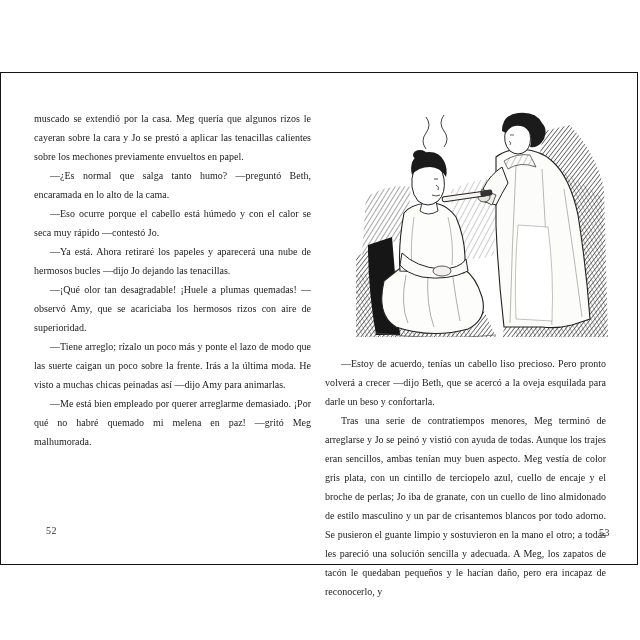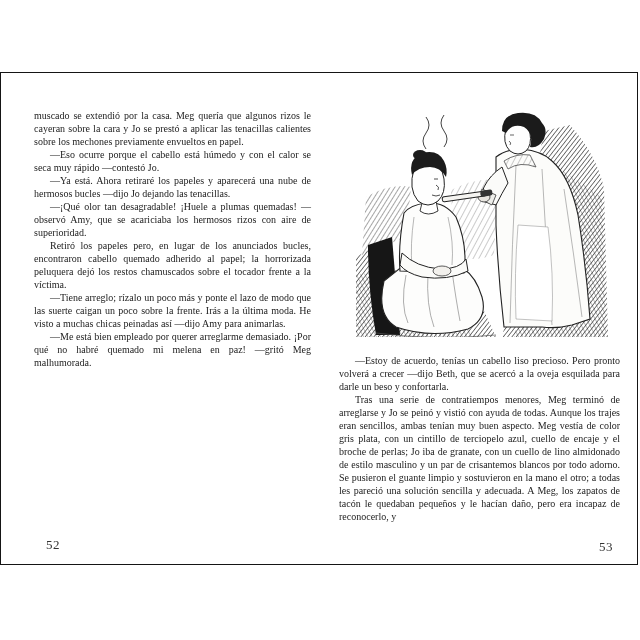--- a/index.html
+++ b/index.html
@@ -12,49 +12,49 @@
   }
   .frame{
     position:absolute;left:0px;top:72px;width:636px;height:491px;
     border:1.5px solid #151515;background:#ffffff;box-sizing:content-box;
   }
   .page{position:absolute;top:0;height:100%;}
   .page.left{left:0;width:318px;}
   .page.right{left:318px;width:318px;}
   .text-col{
     position:absolute;
-    font-size:10px;line-height:13px;text-align:justify;
+    font-size:10px;line-height:19px;text-align:justify;
     color:#222;
   }
   .page.left .text-col{left:33px;top:36px;width:277px;}
-  .page.right .text-col{left:20px;top:281px;width:281px;}
+  .page.right .text-col{left:6px;top:281px;width:281px;}
   .text-col p{margin:0;padding:0;}
   .text-col p.ind{text-indent:16px;}
   .pagenum{
-    position:absolute;font-size:13px;color:#333;letter-spacing:0.5px;margin-top:12px;
+    position:absolute;font-size:10px;color:#333;letter-spacing:0.5px;
   }
   .page.left .pagenum{left:45px;top:452px;}
   .page.right .pagenum{left:280px;top:454px;}
   .illustration{
     position:absolute;left:37px;top:32px;width:256px;height:232px;
   }
   .illustration svg{display:block;width:256px;height:232px;}
 </style>
 </head>
 <body>
 
 <div class="frame">
 
   <div class="page left">
     <div class="text-col">
         <p class="para">muscado se extendió por la casa. Meg quería que algunos rizos le cayeran sobre la cara y Jo se prestó a aplicar las tenacillas calientes sobre los mechones previamente envueltos en papel.</p>
+        <p class="para ind">—¿Es normal que salga tanto humo? —preguntó Beth, encaramada en lo alto de la cama.</p>
         <p class="para ind">—Eso ocurre porque el cabello está húmedo y con el calor se seca muy rápido —contestó Jo.</p>
         <p class="para ind">—Ya está. Ahora retiraré los papeles y aparecerá una nube de hermosos bucles —dijo Jo dejando las tenacillas.</p>
         <p class="para ind">—¡Qué olor tan desagradable! ¡Huele a plumas quemadas! —observó Amy, que se acariciaba los hermosos rizos con aire de superioridad.</p>
-        <p class="para ind">Retiró los papeles pero, en lugar de los anunciados bucles, encontraron cabello quemado adherido al papel; la horrorizada peluquera dejó los restos chamuscados sobre el tocador frente a la víctima.</p>
         <p class="para ind">—Tiene arreglo; rízalo un poco más y ponte el lazo de modo que las suerte caigan un poco sobre la frente. Irás a la última moda. He visto a muchas chicas peinadas así —dijo Amy para animarlas.</p>
         <p class="para ind">—Me está bien empleado por querer arreglarme demasiado. ¡Por qué no habré quemado mi melena en paz! —gritó Meg malhumorada.</p>
       </div>
     <div class="pagenum">52</div>
   </div>
 
   <div class="page right">
 
     <div class="illustration" role="img" aria-label="Grabado en blanco y negro: Jo, de pie, aplica las tenacillas humeantes al cabello de Meg, que está sentada en una silla con las manos en el regazo.">
       <svg viewBox="0 0 256 232" xmlns="http://www.w3.org/2000/svg">

